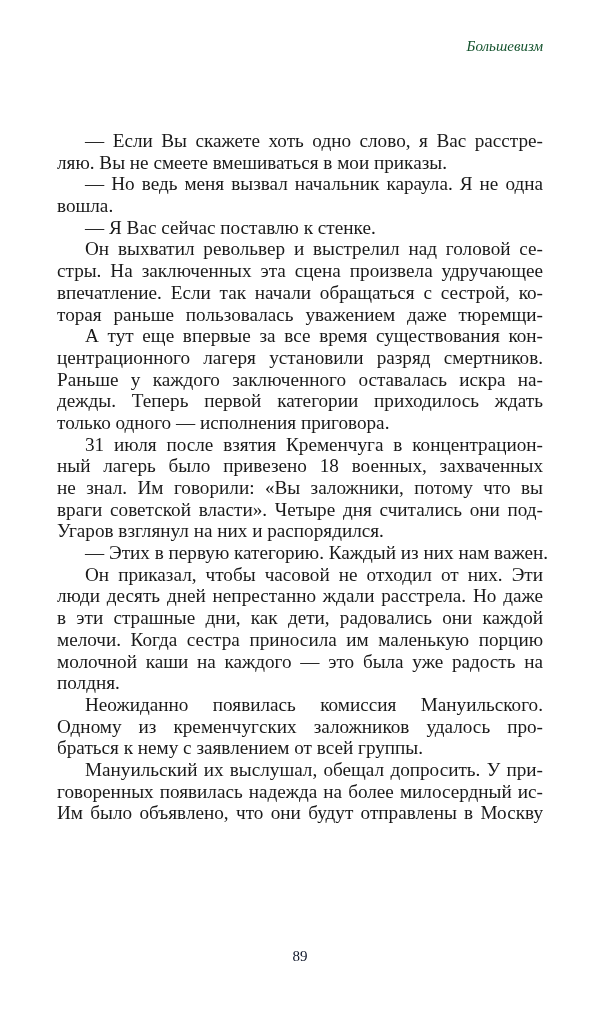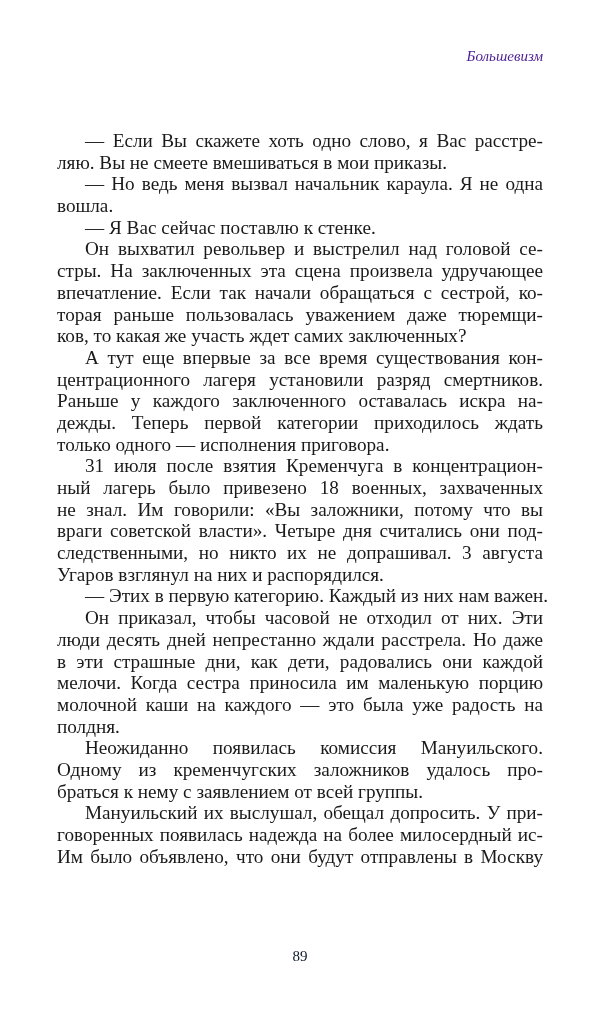--- a/index.html
+++ b/index.html
@@ -10,25 +10,25 @@
     body {
       width: 600px;
       height: 1011px;
       position: relative;
       overflow: hidden;
       font-family: "Liberation Serif", "DejaVu Serif", serif;
       color: #1a1a1a;
     }
     .running-head {
       position: absolute;
-      top: 48px;
+      top: 38px;
       right: 57px;
       font-size: 15px;
       font-style: italic;
-      color: #4c1d95;
+      color: #14532d;
     }
     .text-block {
       position: absolute;
       top: 86px;
       left: 57px;
       width: 486px;
       font-size: 19.2px;
       line-height: 21.7px;
       margin-top: 44px;
     }
@@ -63,31 +63,29 @@
 <div class="text-block">
   <span class="line indent">— Если Вы скажете хоть одно слово, я Вас расстре-</span>
   <span class="line last">ляю. Вы не смеете вмешиваться в мои приказы.</span>
   <span class="line indent">— Но ведь меня вызвал начальник караула. Я не одна</span>
   <span class="line last">вошла.</span>
   <span class="line indent last">— Я Вас сейчас поставлю к стенке.</span>
   <span class="line indent">Он выхватил револьвер и выстрелил над головой се-</span>
   <span class="line">стры. На заключенных эта сцена произвела удручающее</span>
   <span class="line">впечатление. Если так начали обращаться с сестрой, ко-</span>
   <span class="line">торая раньше пользовалась уважением даже тюремщи-</span>
-  <span class="line last">ков, то какая же участь ждет самих заключенных?</span>
   <span class="line indent">А тут еще впервые за все время существования кон-</span>
   <span class="line">центрационного лагеря установили разряд смертников.</span>
   <span class="line">Раньше у каждого заключенного оставалась искра на-</span>
   <span class="line">дежды. Теперь первой категории приходилось ждать</span>
   <span class="line last">только одного — исполнения приговора.</span>
   <span class="line indent">31 июля после взятия Кременчуга в концентрацион-</span>
   <span class="line">ный лагерь было привезено 18 военных, захваченных</span>
   <span class="line">не знал. Им говорили: «Вы заложники, потому что вы</span>
   <span class="line">враги советской власти». Четыре дня считались они под-</span>
-  <span class="line">следственными, но никто их не допрашивал. 3 августа</span>
   <span class="line last">Угаров взглянул на них и распорядился.</span>
   <span class="line indent">— Этих в первую категорию. Каждый из них нам важен.</span>
   <span class="line indent">Он приказал, чтобы часовой не отходил от них. Эти</span>
   <span class="line">люди десять дней непрестанно ждали расстрела. Но даже</span>
   <span class="line">в эти страшные дни, как дети, радовались они каждой</span>
   <span class="line">мелочи. Когда сестра приносила им маленькую порцию</span>
   <span class="line">молочной каши на каждого — это была уже радость на</span>
   <span class="line last">полдня.</span>
   <span class="line indent">Неожиданно появилась комиссия Мануильского.</span>
   <span class="line">Одному из кременчугских заложников удалось про-</span>

